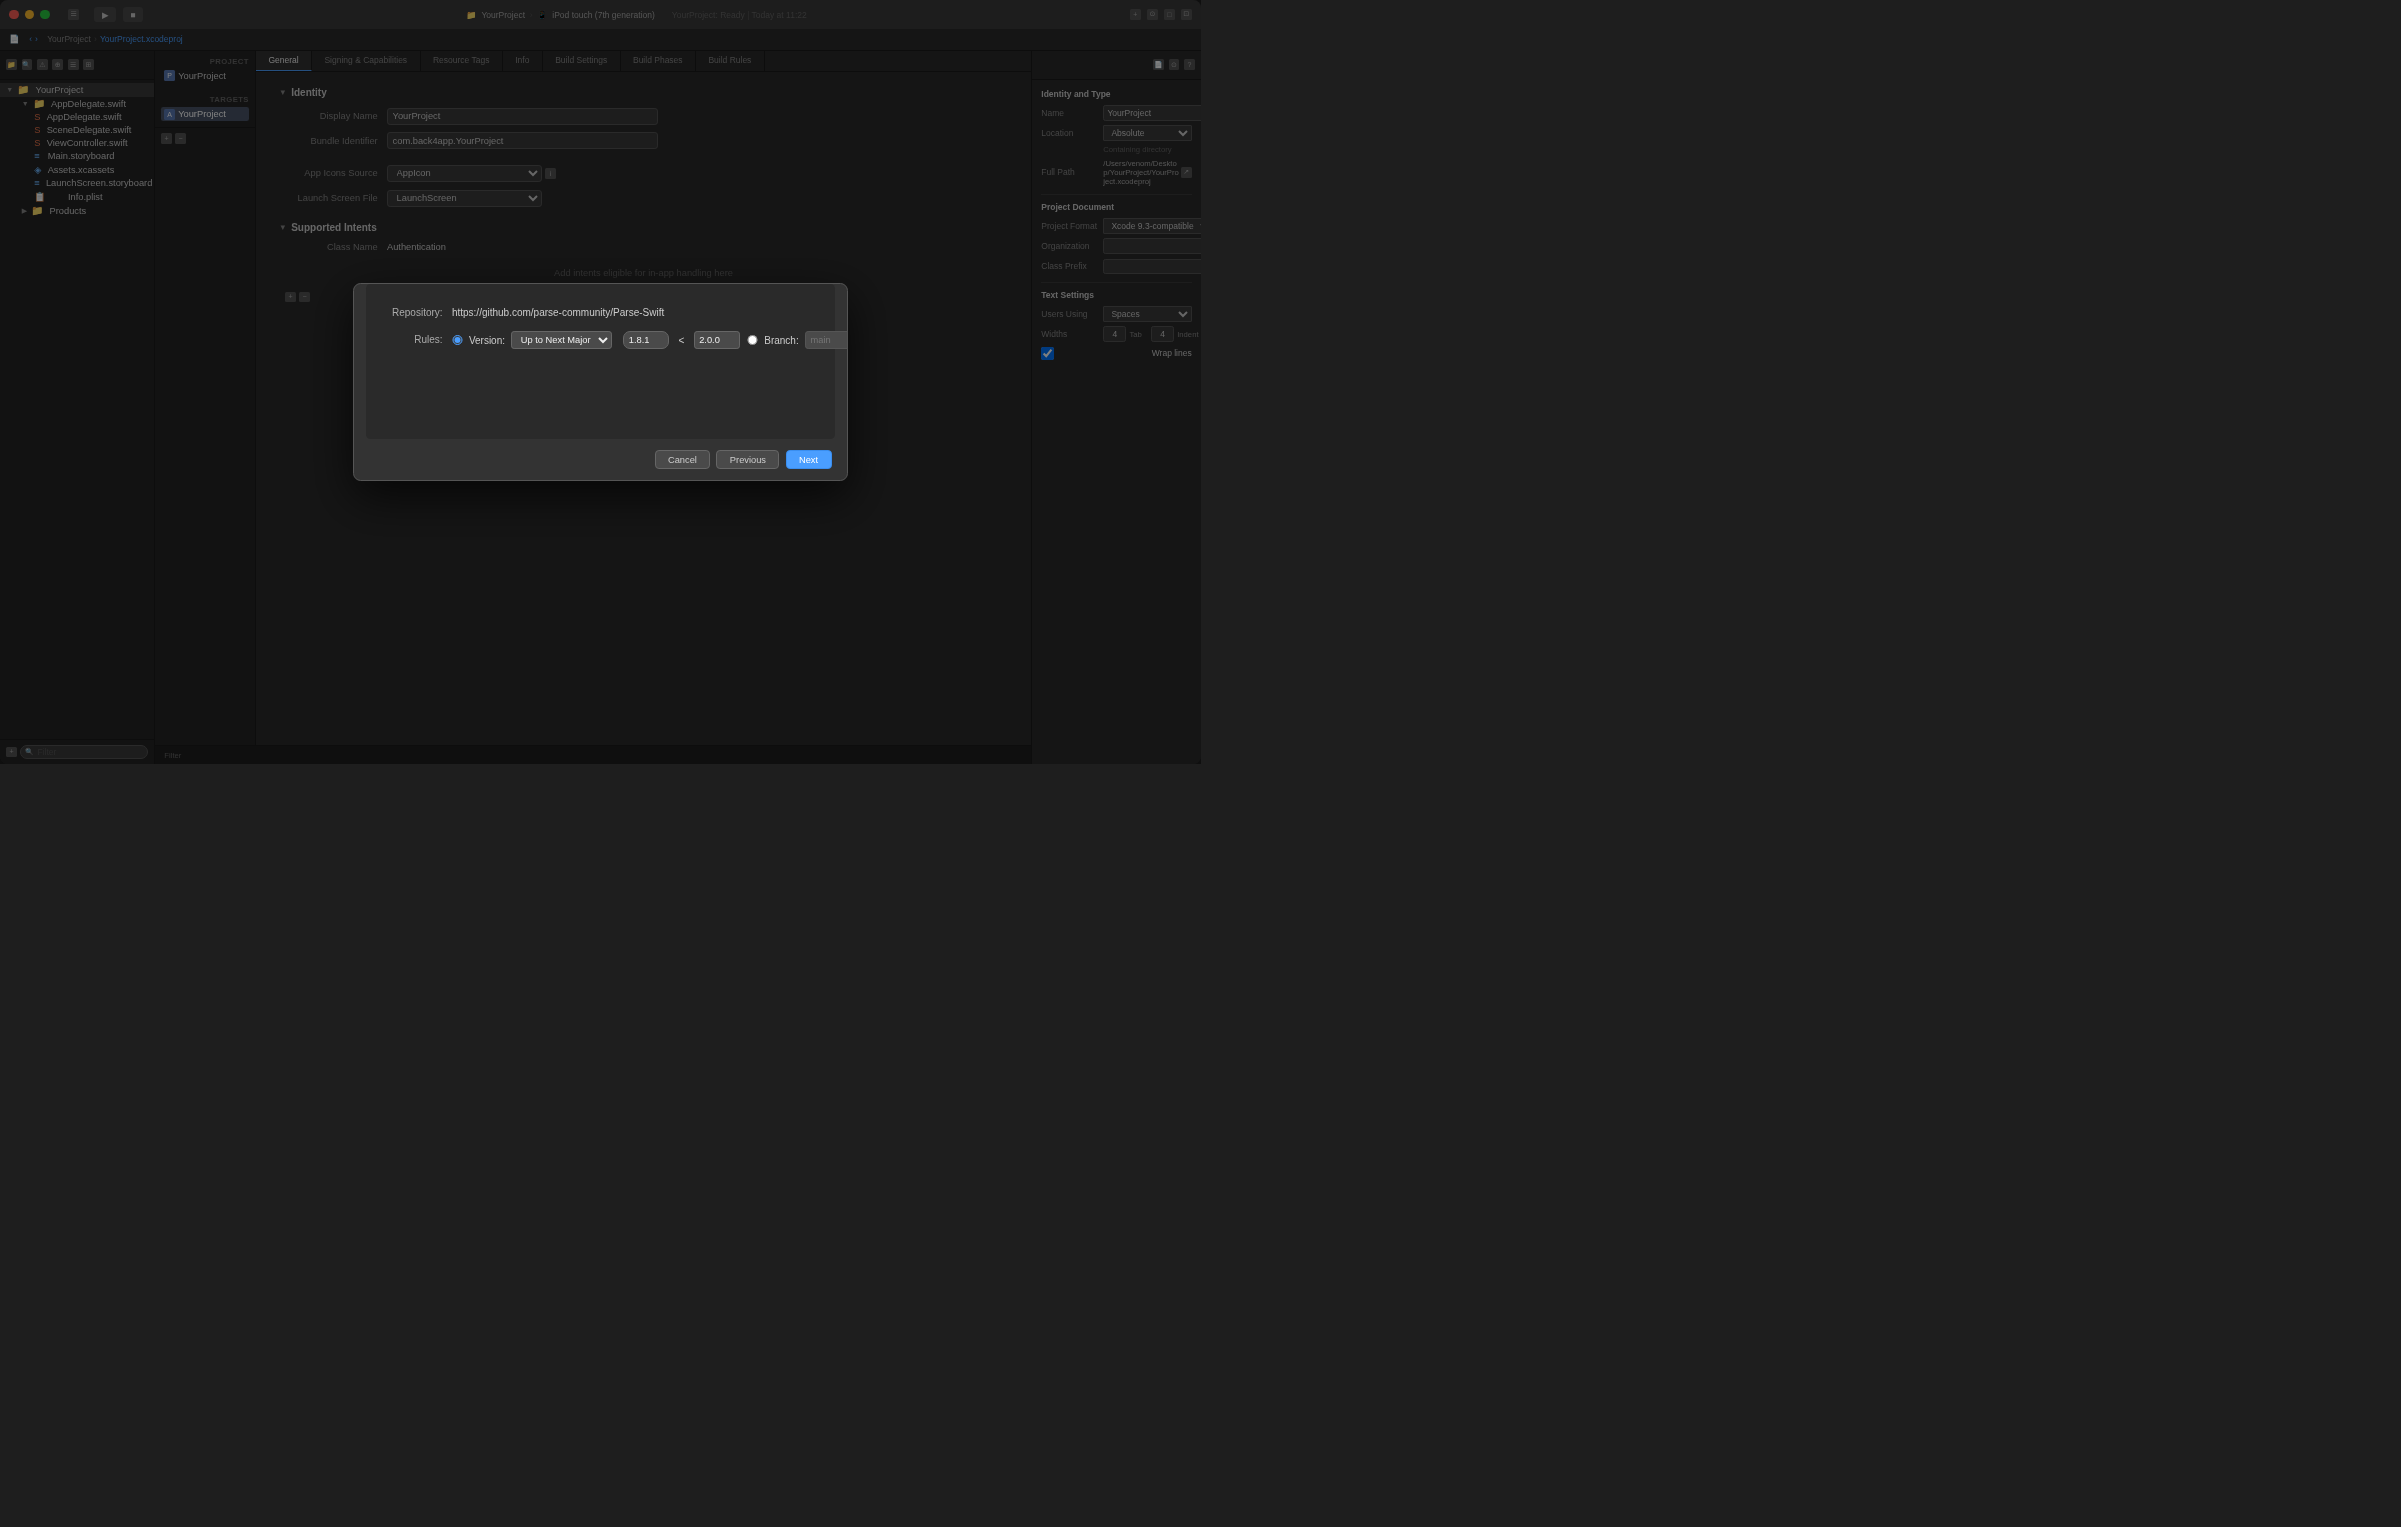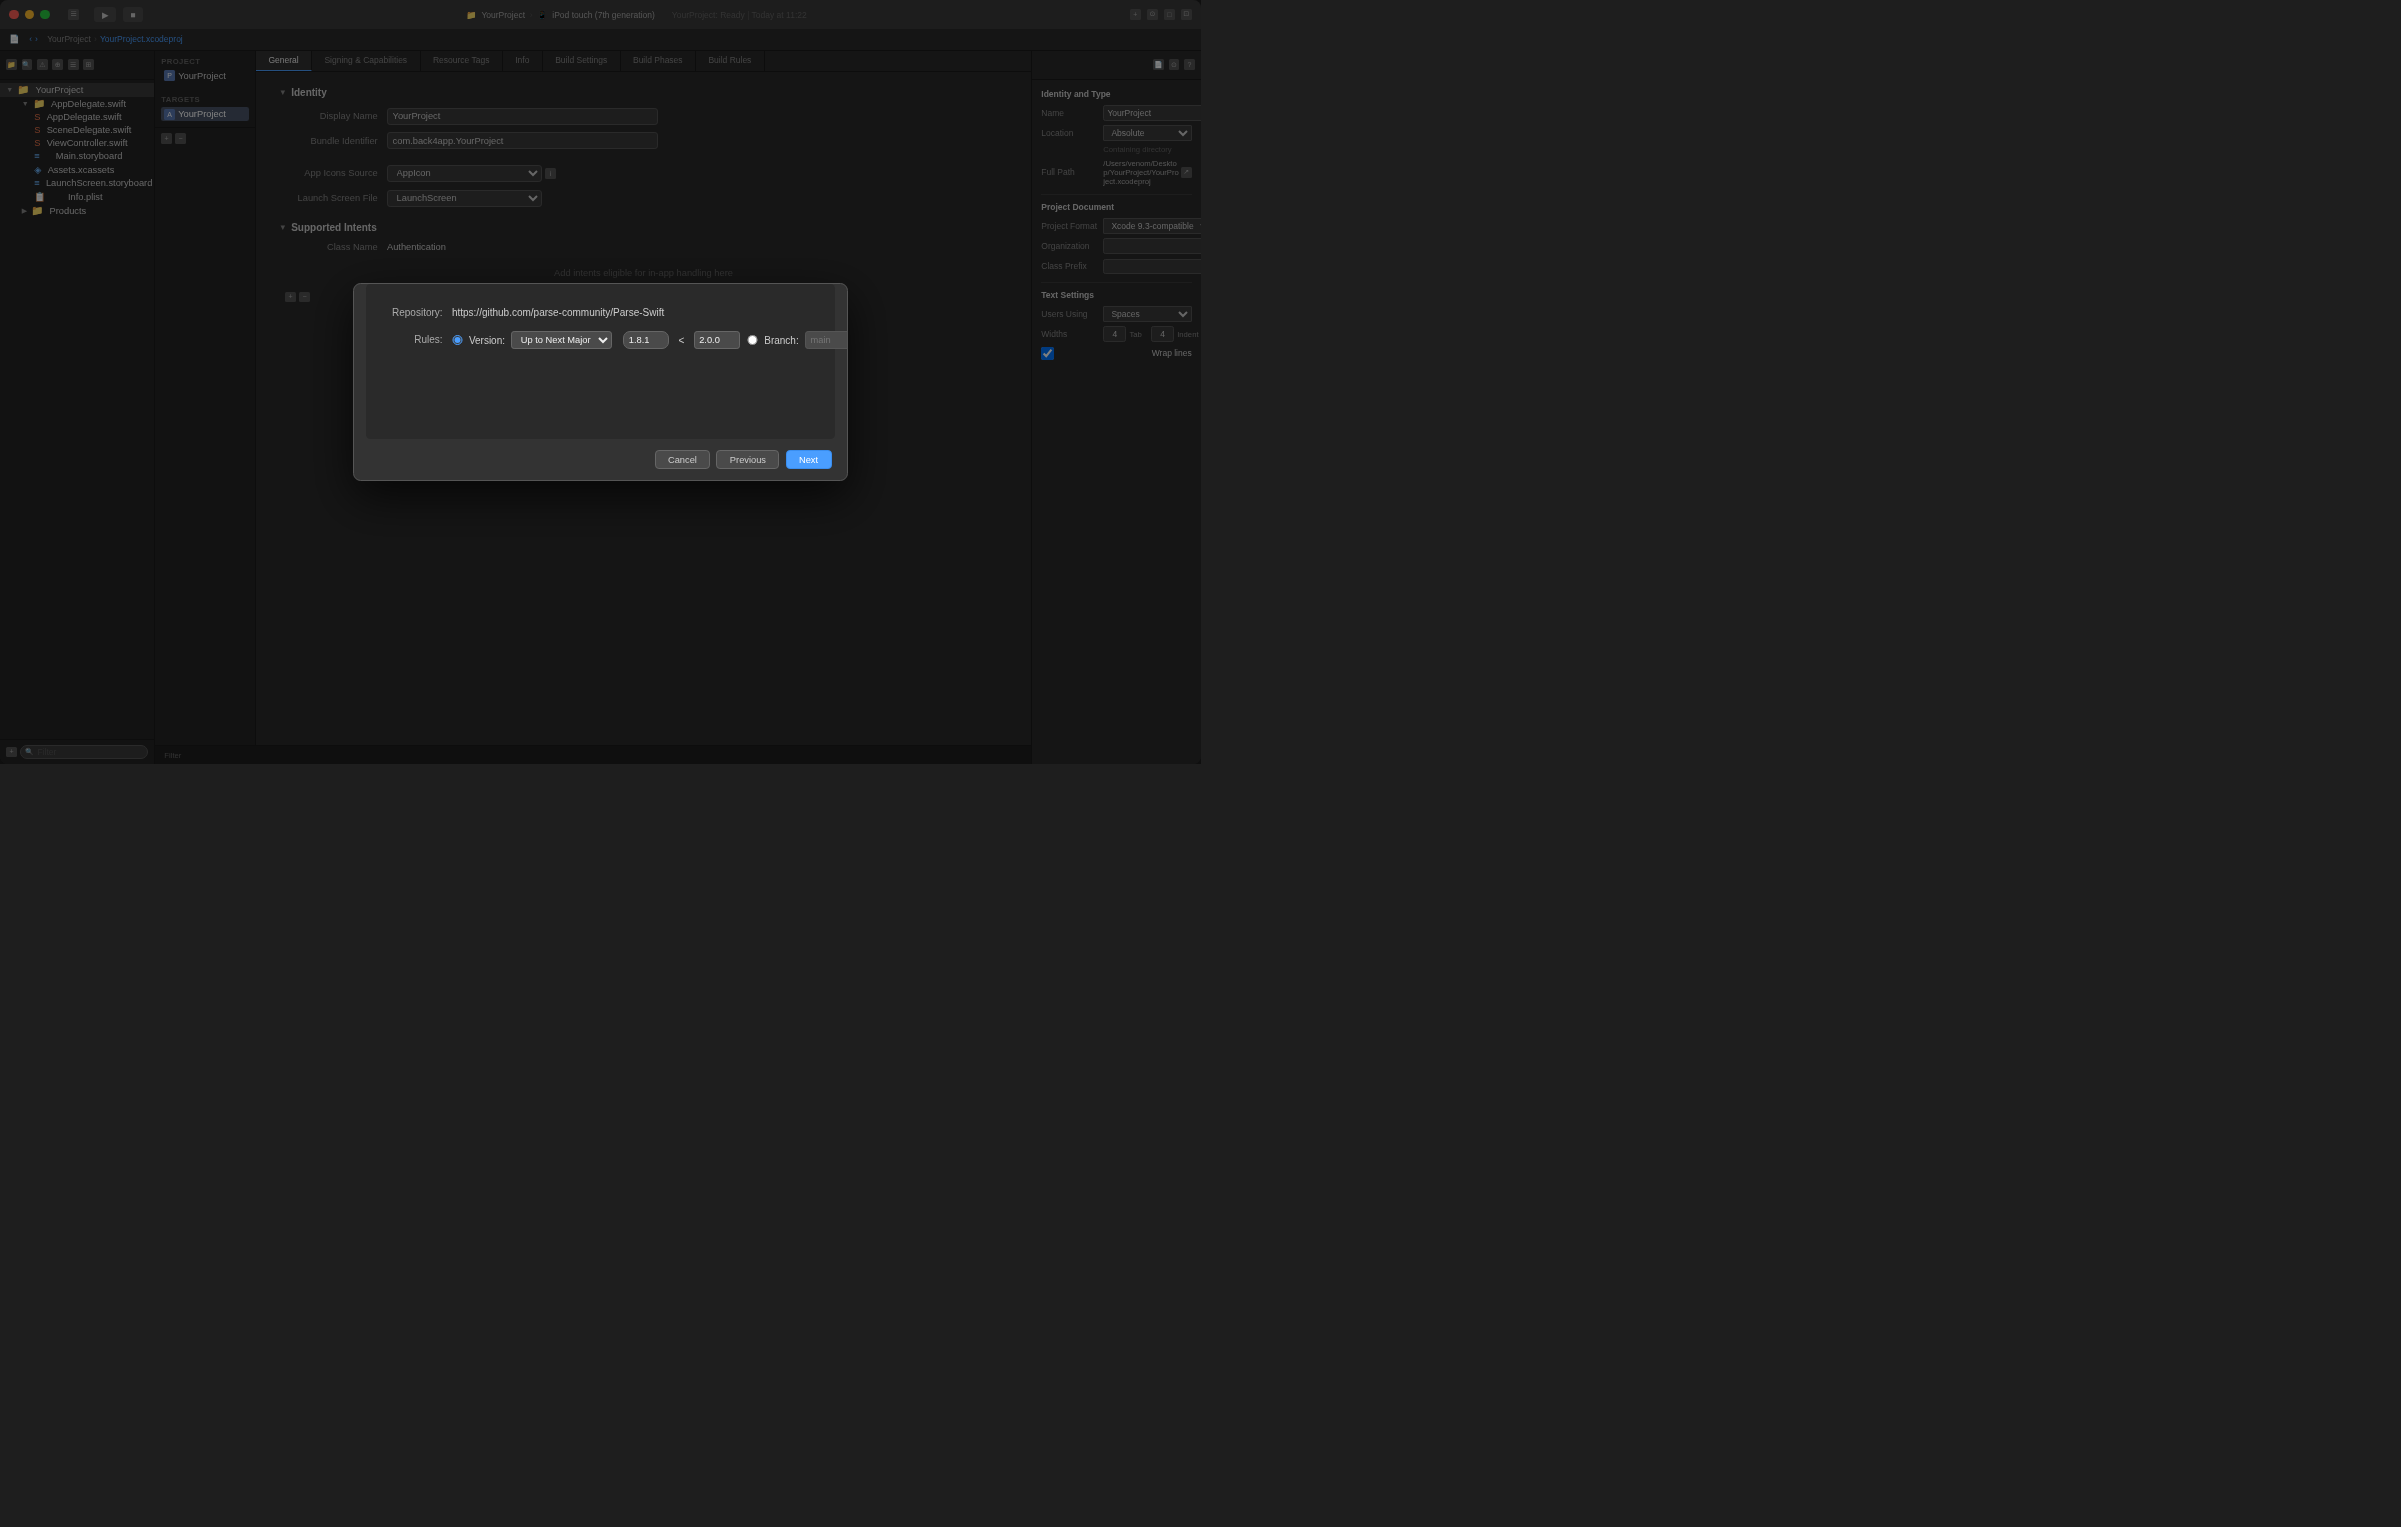--- a/index.html
+++ b/index.html
@@ -411,20 +411,21 @@
       flex: 1;
       overflow: hidden;
     }
 
     
     .nav-panel {
       width: 101px;
       border-right: 0.8px solid #1a1a1a;
       background: #252525;
       flex-shrink: 0;
+      text-align: right;
     }
     .nav-panel-section {
       padding: 6.2px;
     }
     .nav-panel-label {
       font-size: 7.7px;
       color: #666;
       font-weight: 600;
       text-transform: uppercase;
       letter-spacing: 0.4px;
@@ -609,21 +610,21 @@
 
         <div class="sidebar-item">
           <span class="indent2"></span>
           <span class="swift-icon">S</span>
           <span style="margin-left:3.1px;">ViewController.swift</span>
         </div>
 
         <div class="sidebar-item">
           <span class="indent2"></span>
           <span class="storyboard-icon">≡</span>
-          <span style="margin-left:13px;">Main.storyboard</span>
+          <span style="margin-left:5px;">Main.storyboard</span>
         </div>
 
         <div class="sidebar-item">
           <span class="indent2"></span>
           <span class="xcassets-icon">◈</span>
           <span style="margin-left:3.1px;">Assets.xcassets</span>
         </div>
 
         <div class="sidebar-item">
           <span class="indent2"></span>

